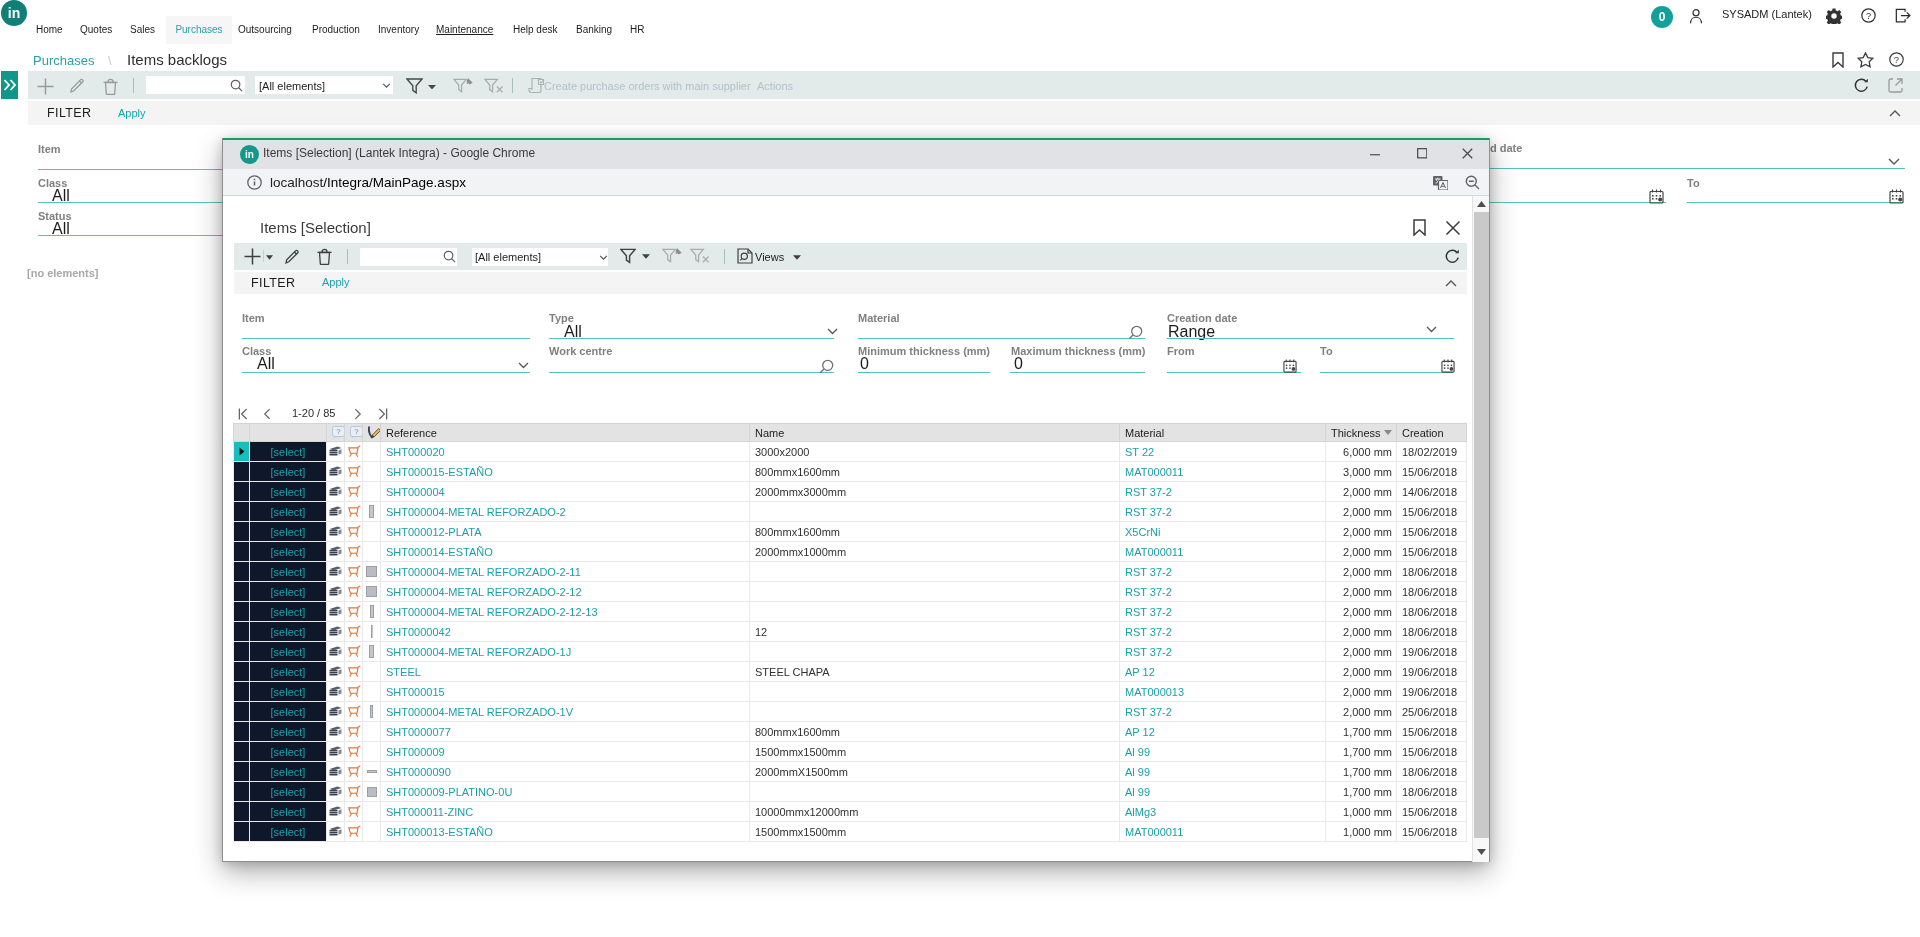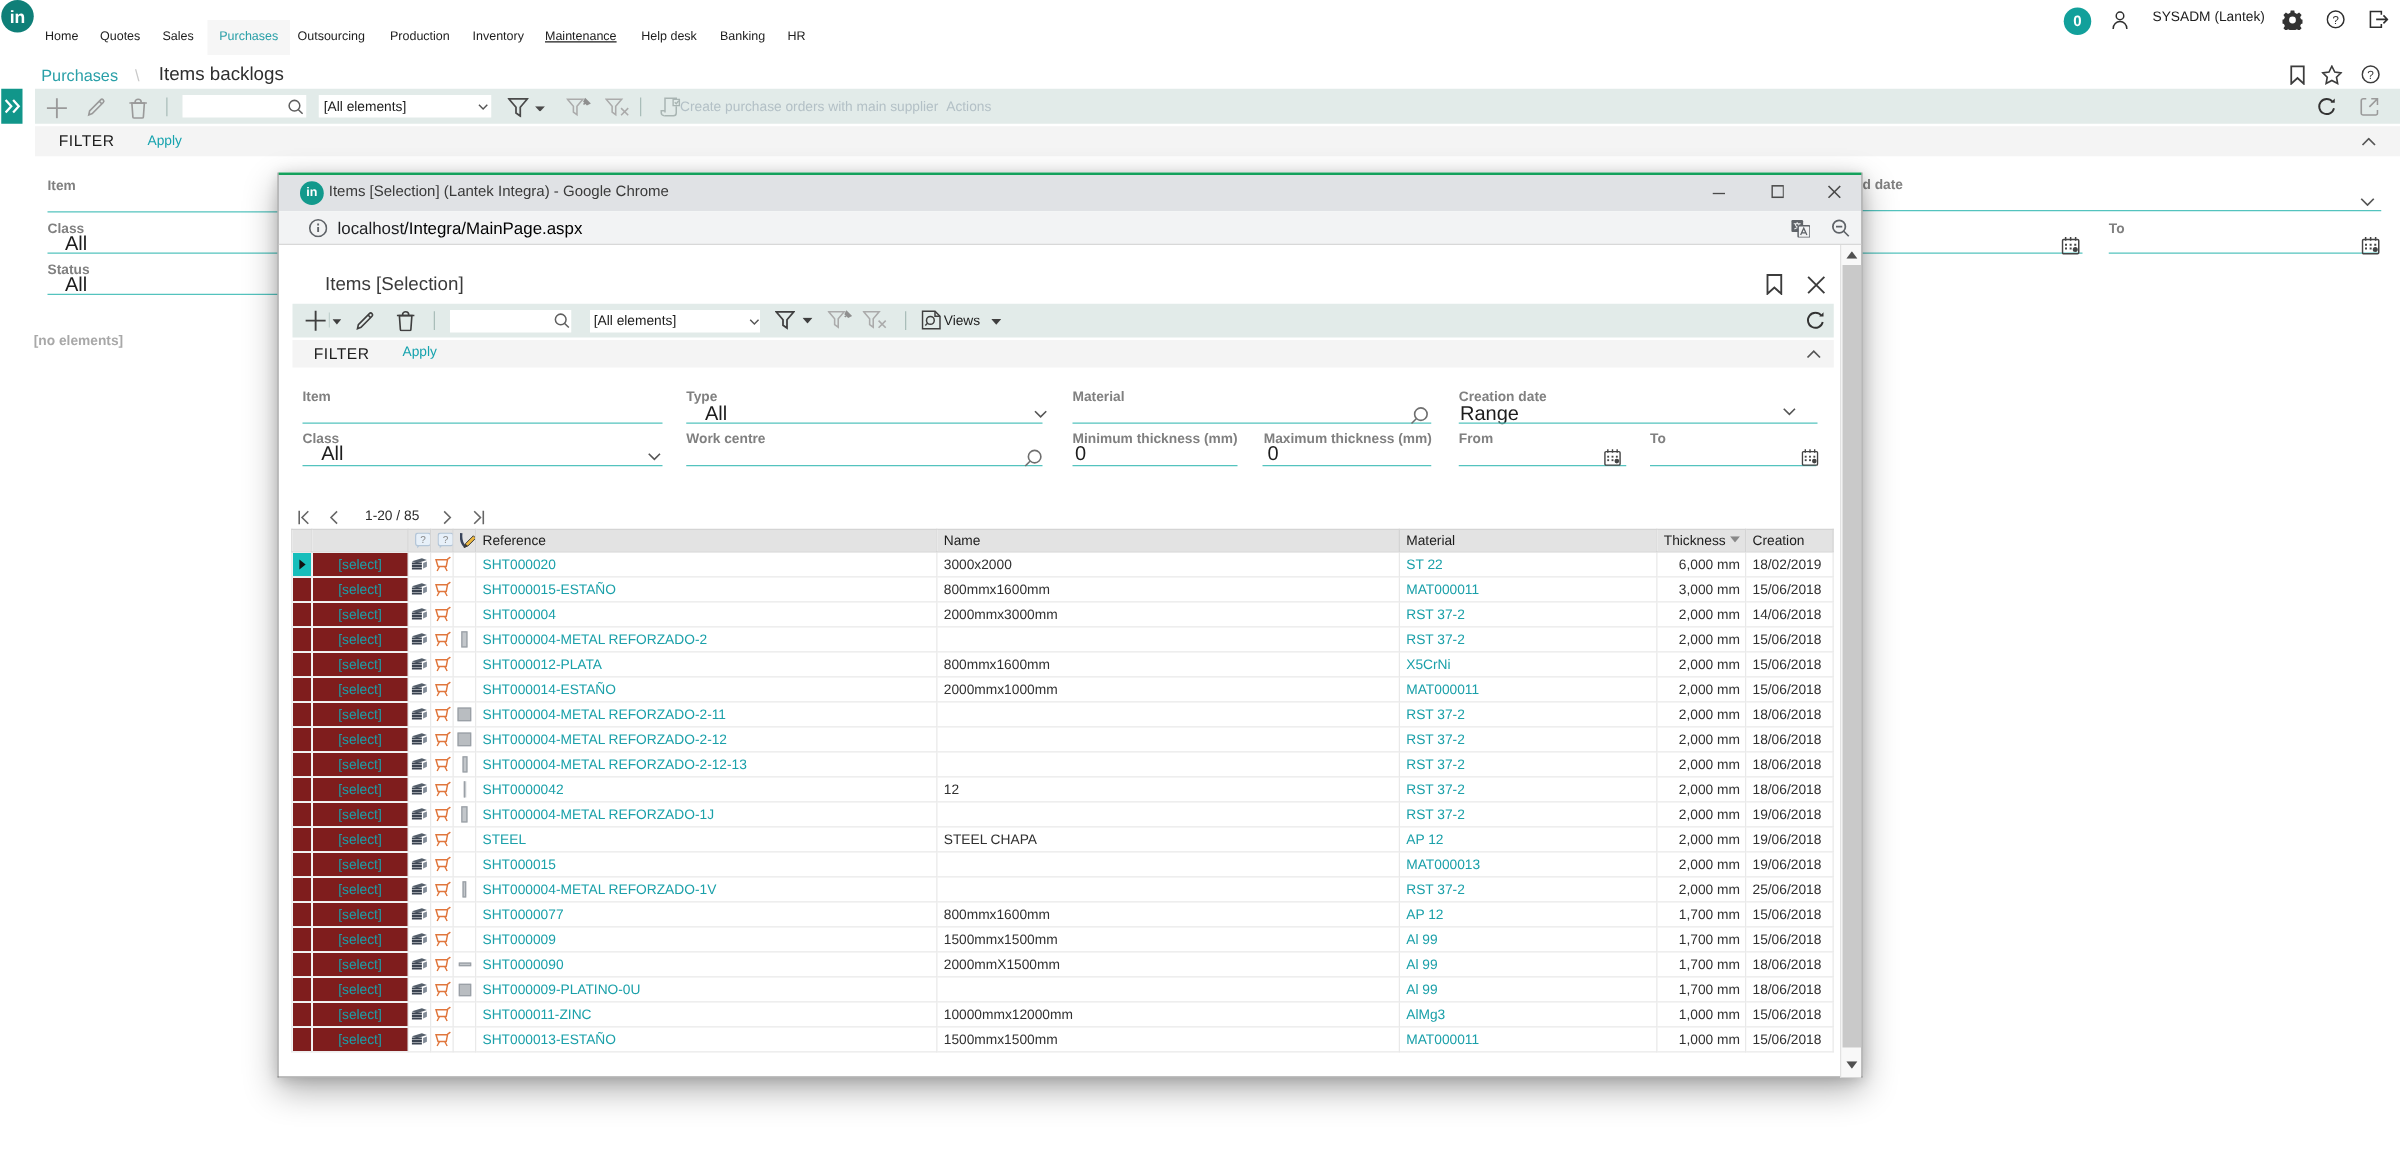--- a/index.html
+++ b/index.html
@@ -70,21 +70,21 @@
 .sep { position:absolute; width:1px; background:#9fb4b0; }
 
 #ptable { position:absolute; left:10px; top:227px; width:1233px; border-collapse:collapse; table-layout:fixed;
   font-size:11px; color:#303030; }
 #ptable th { background:#e3e3e3; height:18px; font-weight:normal; text-align:left; color:#1c1c1c;
   border:1px solid #d4d4d4; border-top:1px solid #d4d4d4; padding:0 0 0 5px; overflow:hidden; white-space:nowrap;}
 #ptable td { height:20px; border:1px solid #e9e9e9; padding:0 0 0 5px; overflow:hidden; white-space:nowrap; }
 #ptable td.c { text-align:center; padding:0; }
 #ptable td.r { text-align:right; padding:0 4px 0 0; }
 #ptable a { color:#1aa0a9; text-decoration:none; }
-#ptable td.selc { background:#7f1d1d; }
+#ptable td.selc { background:#0f172a; }
 #ptable tr.sel td.mark { background:#17bebb; }
 
 .pgr { position:absolute; top:211px; font-size:11px; color:#2c2c2c; }
 </style>
 </head>
 <body>
 
 <div id="topnav">
   <div id="logo">in</div>
   <div class="mi" style="left:36px;">Home</div>

